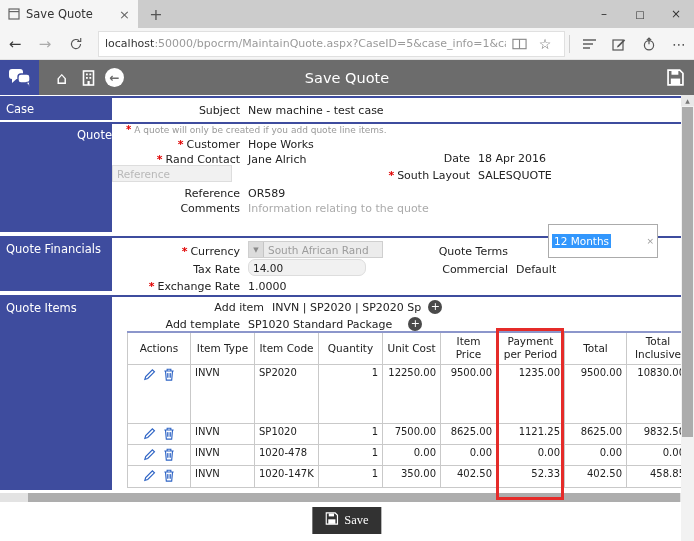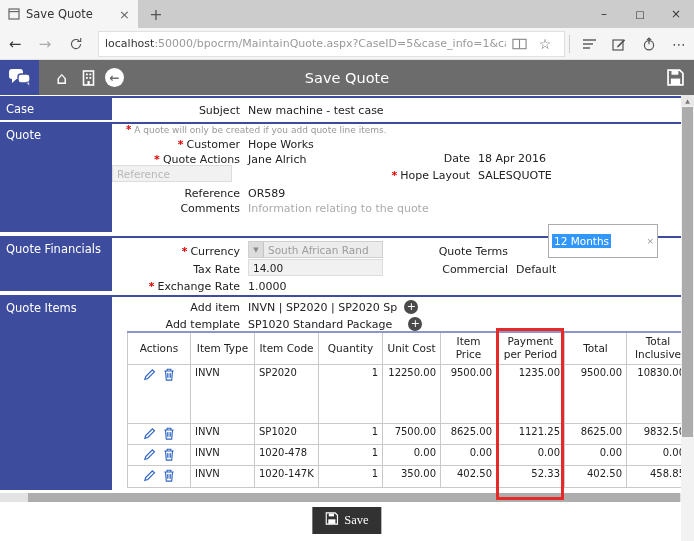--- a/index.html
+++ b/index.html
@@ -202,89 +202,89 @@
   </div>
 
   <div class="content">
 
     <div class="blueline" style="top:1px;"></div>
     <div class="blueline" style="top:27px;"></div>
     <div class="blueline" style="top:141px;"></div>
     <div class="blueline" style="top:200px;"></div>
 
     <div class="sideblock" style="top:3px;height:22px;">Case</div>
-    <div class="sideblock" style="top:29px;height:108px;">Quote</div>
+    <div class="sideblock" style="top:29px;height:108px;text-align:right;">Quote</div>
     <div class="sideblock" style="top:143px;height:53px;">Quote Financials</div>
     <div class="sideblock" style="top:202px;height:193px;">Quote Items</div>
 
     <div class="frow leftcol" style="top:7px;">
       <div class="flabel">Subject</div>
       <div class="fvalue">New machine - test case</div>
     </div>
 
     <div class="note" style="top:29px;"><span class="req">*</span><span>A quote will only be created if you add quote line items.</span></div>
 
     <div class="frow leftcol" style="top:41px;">
       <div class="flabel"><span class="req">*</span><span>Customer</span></div>
       <div class="fvalue">Hope Works</div>
     </div>
     <div class="frow leftcol" style="top:56px;">
-      <div class="flabel"><span class="req">*</span><span>Quote Actions</span></div>
+      <div class="flabel"><span class="req">*</span><span>Rand Contact</span></div>
       <div class="fvalue">Jane Alrich</div>
     </div>
     <div class="frow leftcol" style="top:70px;height:17px;">
       <input class="txtinput" style="width: 120px;" placeholder="Reference">
     </div>
     <div class="frow leftcol" style="top:90px;">
       <div class="flabel">Reference</div>
       <div class="fvalue">OR589</div>
     </div>
     <div class="frow leftcol" style="top:105px;">
       <div class="flabel">Comments</div>
       <div class="fvalue ghost">Information relating to the quote</div>
     </div>
 
     <div class="frow rightA" style="top:55px;">
       <div class="flabel">Date</div>
       <div class="fvalue">18 Apr 2016</div>
     </div>
     <div class="frow rightA" style="top:72px;">
-      <div class="flabel"><span class="req">*</span><span>Hope Layout</span></div>
+      <div class="flabel"><span class="req">*</span><span>South Layout</span></div>
       <div class="fvalue">SALESQUOTE</div>
     </div>
 
     <div class="frow leftcol" style="top:146px;height:17px;">
       <div class="flabel"><span class="req">*</span><span>Currency</span></div>
       <div class="combo">
         <span class="dd">▼</span>
         <span class="combotext">South African Rand</span>
       </div>
     </div>
     <div class="frow leftcol" style="top:164px;height:17px;">
       <div class="flabel">Tax Rate</div>
-      <input class="txtinput" style="width: 135px;" value="14.00">
+      <input class="txtinput" style="width: 118px; border-radius: 7px;" value="14.00">
     </div>
     <div class="frow leftcol" style="top:183px;">
       <div class="flabel"><span class="req">*</span><span>Exchange Rate</span></div>
       <div class="fvalue">1.0000</div>
     </div>
 
     <div class="frow rightB" style="top:145px;height:18px;gap:32px;">
       <div class="flabel">Quote Terms</div>
       <div class="termsbox">
         <span class="selection">12 Months</span>
         <span class="termsclear">×</span>
       </div>
     </div>
     <div class="frow rightB" style="top:166px;">
       <div class="flabel">Commercial</div>
       <div class="fvalue">Default</div>
     </div>
 
-    <div class="frow leftcol" style="top:204px;">
+    <div class="frow leftcol" style="top:204px;margin-left:24px;">
       <div class="flabel">Add item</div>
       <div class="fvalue">INVN | SP2020 | SP2020 Sp</div>
       <div class="addbtn">+</div>
     </div>
     <div class="frow leftcol" style="top:221px;">
       <div class="flabel">Add template</div>
       <div class="fvalue">SP1020 Standard Package</div>
       <div class="addbtn" style="margin-left:16px;">+</div>
     </div>
 

